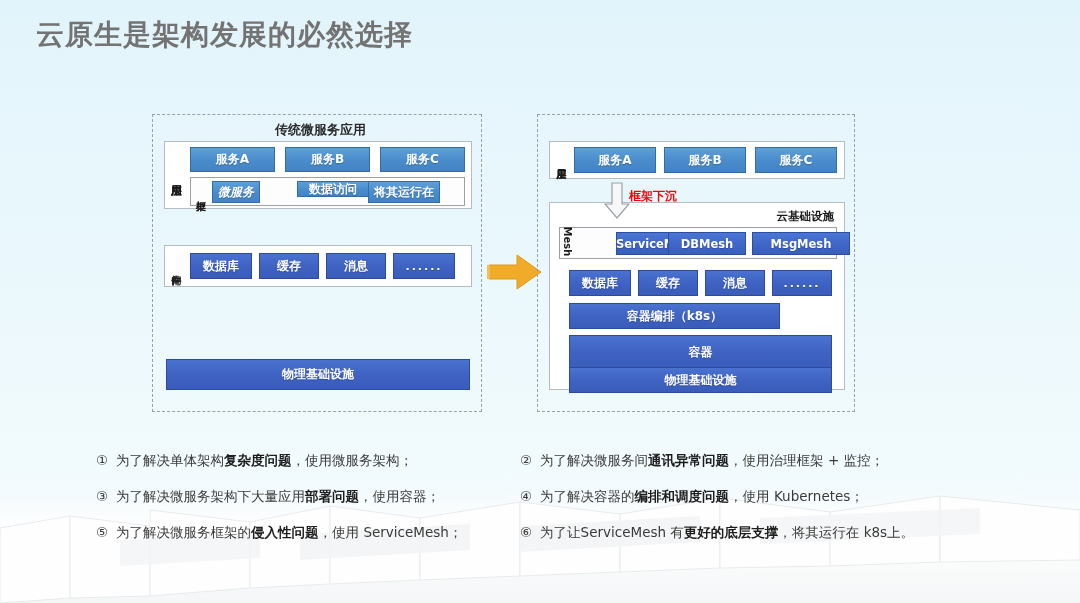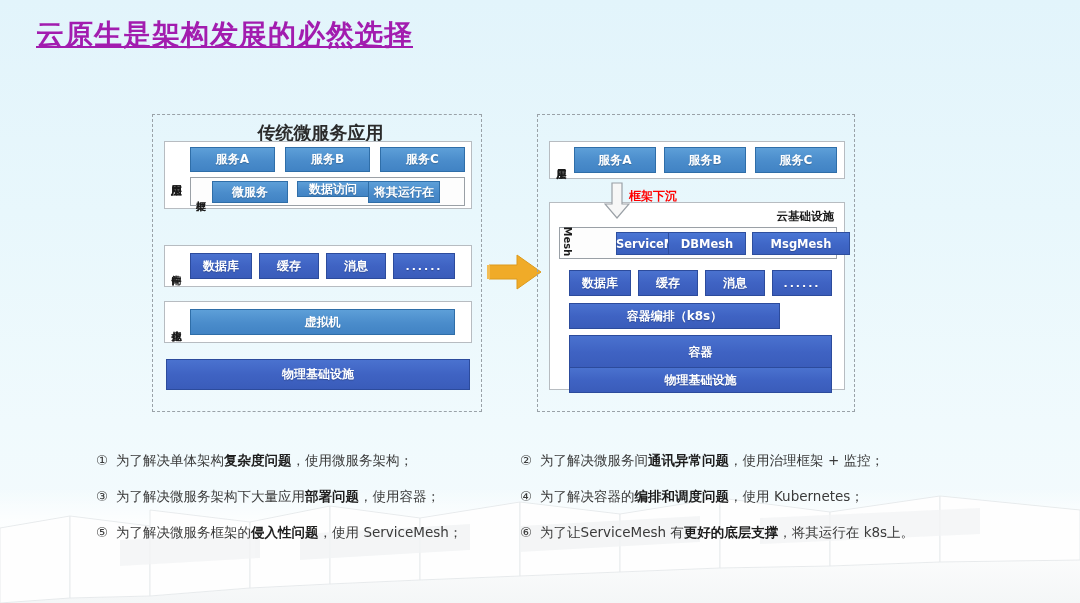--- a/index.html
+++ b/index.html
@@ -19,37 +19,36 @@
     background:
       linear-gradient(180deg,rgba(255,255,255,0) 0%,rgba(255,255,255,.75) 28%,#fbfcfc 60%,#f4f6f7 100%);
     overflow:hidden;
   }
   #bg-blocks svg{ position:absolute; left:0; bottom:0; width:1080px; height:115px; }
 
   
   #title{
     position:absolute; left:36px; top:16px;
     font-size:28px; font-weight:bold; letter-spacing:1px;
-    color:#a21caf;
-    font-family:"DejaVu Sans","Liberation Sans",sans-serif;
-    text-decoration:underline;
+    color:#737373;
+    font-family:"DejaVu Sans","Liberation Sans",sans-serif;
   }
 
   
   .panel{
     position:absolute;
     border:1px dashed #9aa2a8;
     box-sizing:border-box;
   }
   #panel-left{ left:152px; top:114px; width:330px; height:298px; }
   #panel-right{ left:537px; top:114px; width:318px; height:298px; }
 
   .panel-title{
     position:absolute; left:7px; right:0; top:6px;
-    text-align:center; font-size:18px; font-weight:bold;
+    text-align:center; font-size:13px; font-weight:bold;
     font-family:"DejaVu Sans","Liberation Sans",sans-serif;
   }
   #panel-left .panel-title{ color:#2b2b2b; }
   #panel-right .panel-title{ color:#23bcd2; }
 
   
   .groupbox{
     position:absolute;
     background:#ffffff;
     border:1px solid #b7bcc1;
@@ -164,38 +163,34 @@
 
   <div class="groupbox" style="left:11px; top:26px; width:308px; height:68px;">
     <div class="vlabel" style="left:4px; top:6px; width:14px; height:56px;">应用层</div>
 
     <div class="chip chip-light" style="left:25px; top:5px;  width:85px; height:25px;">服务A</div>
     <div class="chip chip-light" style="left:120px;top:5px;  width:85px; height:25px;">服务B</div>
     <div class="chip chip-light" style="left:215px;top:5px;  width:85px; height:25px;">服务C</div>
 
     <div class="groupbox" style="left:25px; top:35px; width:275px; height:29px; background:#fdfdfd; border-color:#9aa0a6;">
       <div class="vlabel" style="left:3px; top:2px; width:13px; height:25px; font-size:10px;">框架</div>
-      <div class="chip chip-light" style="left:21px; top:3px;  width:76px; height:22px;">微服务</div>
+      <div class="chip chip-light" style="left:21px; top:3px;  width:48px; height:22px;font-style:italic;">微服务</div>
       <div class="chip chip-light" style="left:106px; top:3px;  width:72px; height:16px;">数据访问</div>
       <div class="chip chip-light" style="left:177px;top:3px;  width:72px; height:22px;">将其运行在</div>
     </div>
   </div>
 
   <div class="groupbox" style="left:11px; top:130px; width:308px; height:42px;">
     <div class="vlabel" style="left:4px; top:2px; width:14px; height:38px; font-size:10px;">中间件</div>
     <div class="chip chip-dark" style="left:25px; top:7px;  width:62px; height:26px;">数据库</div>
     <div class="chip chip-dark" style="left:94px; top:7px;  width:60px; height:26px;">缓存</div>
     <div class="chip chip-dark" style="left:161px;top:7px;  width:60px; height:26px;">消息</div>
     <div class="chip chip-dark dots" style="left:228px;top:7px;  width:62px; height:26px;">......</div>
   </div>
 
-  <div class="groupbox" style="left:11px; top:186px; width:308px; height:42px;">
-    <div class="vlabel" style="left:4px; top:2px; width:14px; height:38px; font-size:10px;">虚拟化</div>
-    <div class="chip chip-light" style="left:25px; top:7px; width:265px; height:26px;">虚拟机</div>
-  </div>
 
   <div class="chip chip-dark" style="left:13px; top:244px; width:304px; height:31px;">物理基础设施</div>
 </div>
 
 <div id="big-arrow">
   <svg viewBox="0 0 56 40" width="56" height="40" aria-hidden="true">
     <polygon points="2,13 30,13 30,3 54,20 30,37 30,27 2,27" fill="#f0ab28" stroke="#dd9a1c" stroke-width="1"></polygon>
     <rect x="0" y="13" width="3" height="14" fill="#f3bd56"></rect>
   </svg>
 </div>

